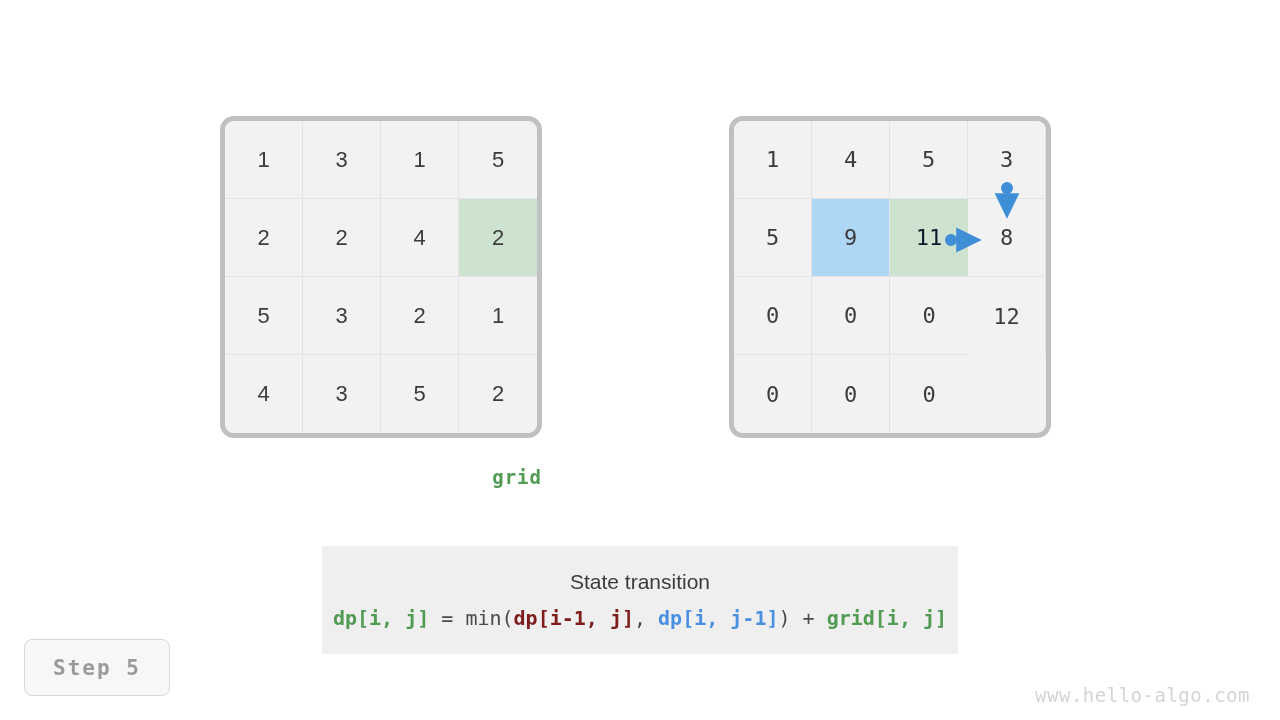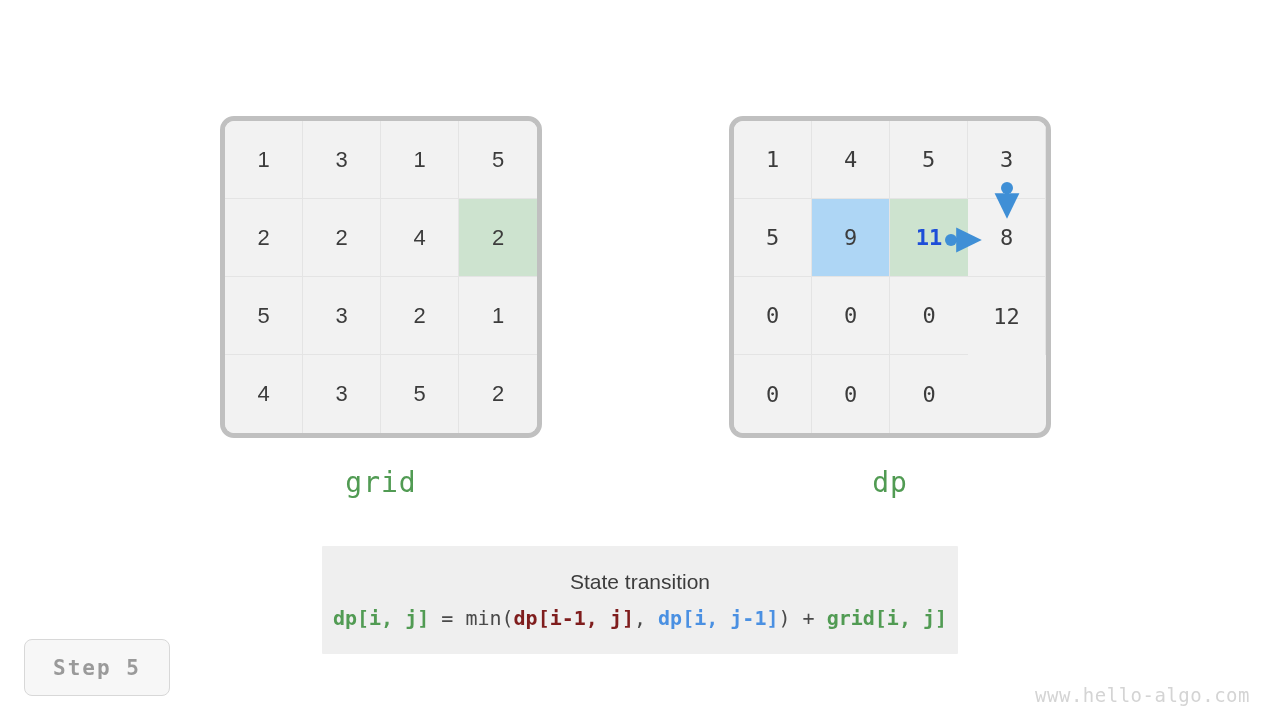--- a/index.html
+++ b/index.html
@@ -62,28 +62,28 @@
   .cell.last-col { border-right: none; }
   .cell.last-row { border-bottom: none; }
 
   .grid-matrix .cell { font-family: "Liberation Sans", sans-serif; }
   .dp-matrix .cell { font-family: "DejaVu Sans Mono", monospace; font-size: 22px; }
 
   .cell.hl-green  { background: #cde3cf; }
   .cell.hl-blue   { background: #aed6f5; }
   .cell.hl-purple { background: #c3c8ec; }
 
-  .cell.val-green { color: #1d4ed8; font-weight: bold; }
+  .cell.val-green { color: #0f172a; font-weight: normal; }
 
   .matrix-label {
-    text-align: center;
+    text-align: right;
     margin-top: 28px;
     font-family: "DejaVu Sans Mono", monospace;
-    font-size: 28px;
-    font-weight: normal;
+    font-size: 19px;
+    font-weight: bold;
     color: #519b53;
     letter-spacing: 1px;
   }
 
   
   .arrow-layer {
     position: absolute;
     left: 0;
     top: 0;
     width: 1280px;
@@ -172,21 +172,20 @@
       <div class="cell last-col hl-green val-green">11</div>
       <div class="cell">8</div>
       <div class="cell">0</div>
       <div class="cell">0</div>
       <div class="cell last-col">0</div>
       <div class="cell last-row">12</div>
       <div class="cell last-row">0</div>
       <div class="cell last-row">0</div>
       <div class="cell last-col last-row">0</div>
     </div>
-  <div class="matrix-label">dp</div>
 </div>
 
 <svg class="arrow-layer" viewBox="0 0 1280 720">
   <defs>
     <marker id="ah" markerWidth="7" markerHeight="7" refX="5.2" refY="3.5" orient="auto" markerUnits="strokeWidth">
       <path d="M0,0.4 L6.4,3.5 L0,6.6 z" fill="#3f8fd6"></path>
     </marker>
   </defs>
 
   <g>

